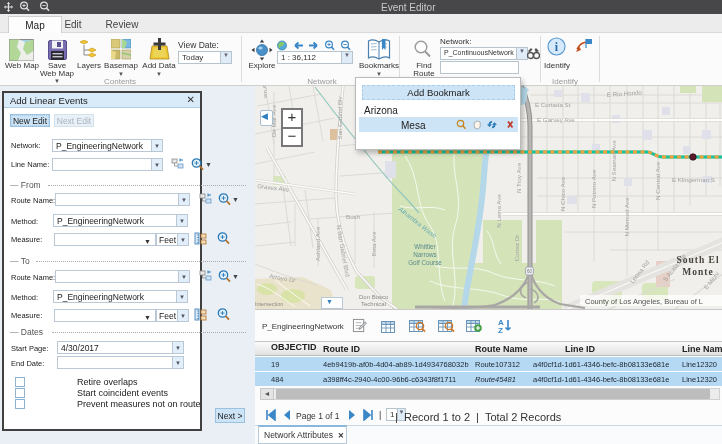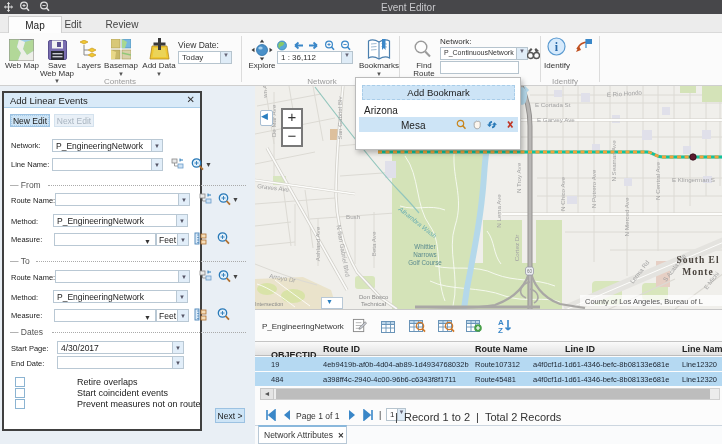--- a/index.html
+++ b/index.html
@@ -562,36 +562,36 @@
       <circle cx="12" cy="10" r="3.8" fill="#48a048"></circle>
       <path d="M12 8 L12 12 M10 10 L14 10" stroke="#fff" stroke-width="1.2"></path>
     </svg>
     <svg class="abs" style="left:242px;top:8px" width="16" height="16" viewBox="0 0 16 16">
       <text x="1" y="7" font-size="8" font-weight="bold" fill="#3a87c8" font-family="Liberation Sans">A</text>
       <text x="1" y="15" font-size="8" font-weight="bold" fill="#3a87c8" font-family="Liberation Sans">Z</text>
       <path d="M11 2 L11 12 M11 12 L8.5 9.5 M11 12 L13.5 9.5" stroke="#3a87c8" stroke-width="1.6" fill="none"></path>
     </svg>
 
     <div class="abs" style="left:0px;top:31px;width:469px;height:15px;background:linear-gradient(#fafafa,#e2e2e2);border-top:1px solid #c4c4c4;border-bottom:1px solid #bcbcbc;"></div>
-    <div class="abs hc" style="left:16px;top:40px;">OBJECTID</div>
+    <div class="abs hc" style="left:16px;top:32px;">OBJECTID</div>
     <div class="abs hc" style="left:68px;top:34px;">Route ID</div>
     <div class="abs hc" style="left:220px;top:34px;">Route Name</div>
     <div class="abs hc" style="left:278px;top:34px;padding-left:32px;">Line ID</div>
     <div class="abs hc" style="left:427px;top:34px;">Line Name</div>
 
     <div class="abs" style="left:0px;top:47px;width:469px;height:14px;background:#b5d9f2;"></div>
     <div class="abs" style="left:0px;top:62px;width:469px;height:14px;background:#b5d9f2;"></div>
     <div class="abs rc" style="left:16px;top:50px;">19</div>
     <div class="abs rc" style="left:68px;top:50px;">4eb9419b-af0b-4d04-ab89-1d4934768032b</div>
     <div class="abs rc" style="left:220px;top:50px;">Route107312</div>
     <div class="abs rc" style="left:278px;top:50px;">a4f0cf1d-1d61-4346-befc-8b08133e681e</div>
     <div class="abs rc" style="left:427px;top:50px;">Line12320</div>
     <div class="abs rc" style="left:16px;top:65px;">484</div>
     <div class="abs rc" style="left:68px;top:65px;">a398ff4c-2940-4c00-96b6-c6343f8f1711</div>
-    <div class="abs rc" style="left:220px;top:65px;">Route45481</div>
+    <div class="abs rc" style="left:220px;top:65px;font-style:italic;">Route45481</div>
     <div class="abs rc" style="left:278px;top:65px;">a4f0cf1d-1d61-4346-befc-8b08133e681e</div>
     <div class="abs rc" style="left:427px;top:65px;">Line12320</div>
 
     <div class="abs" style="left:5px;top:78px;width:460px;height:12px;background:#ececec;border:1px solid #d0d0d0;"></div>
     <div class="abs" style="left:5px;top:78px;width:14px;height:12px;background:#e4e4e4;border:1px solid #c8c8c8;color:#555;font-size:7px;line-height:10px;text-align:center;">◄</div>
     <div class="abs" style="left:21px;top:79px;width:434px;height:10px;background:#bdbdbd;"></div>
 
     <svg class="abs" style="left:10px;top:99px" width="110" height="12" viewBox="0 0 110 12">
       <g fill="#3a87c8">
         <path d="M2 1 L2 11 M10 1 L4 6 L10 11 Z" stroke="#3a87c8" stroke-width="1.6"></path>

